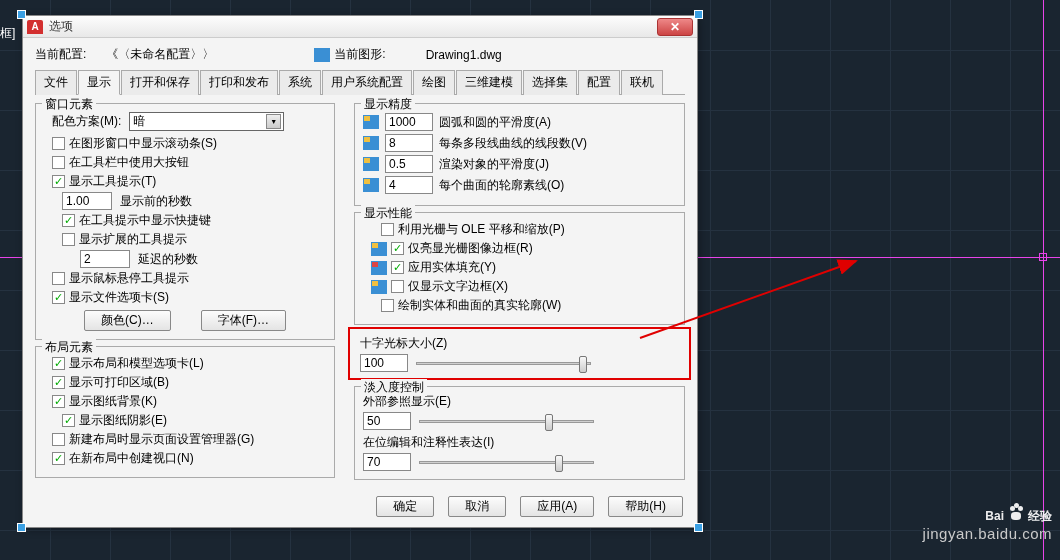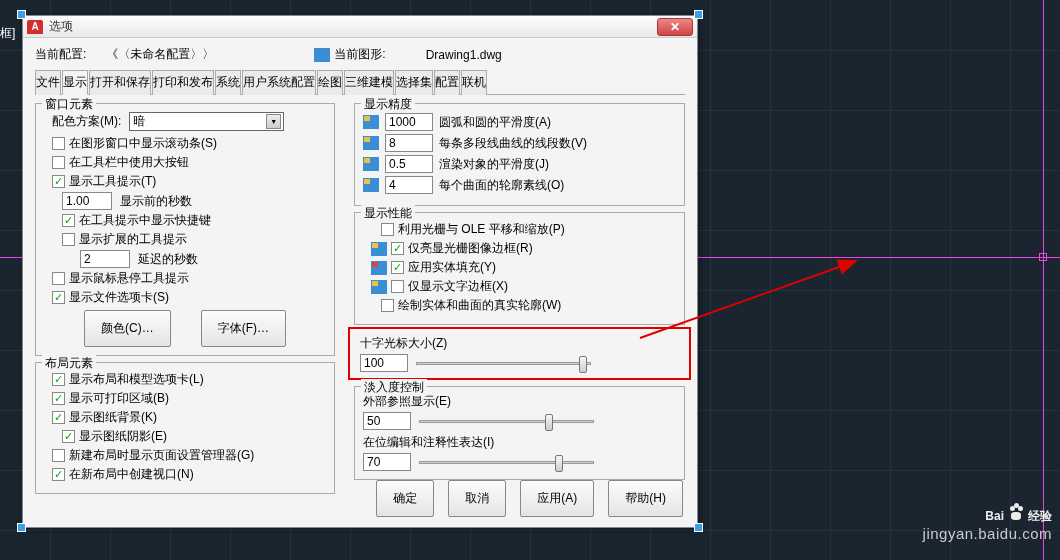--- a/index.html
+++ b/index.html
@@ -32,21 +32,21 @@
     .titlebar-text { flex: 1; color: #333; }
     .close-btn { width: 36px; height: 18px; background: linear-gradient(to bottom, #e88, #c44); border: 1px solid #a33; border-radius: 3px; color: #fff; display: flex; align-items: center; justify-content: center; cursor: pointer; font-weight: bold; }
     
     .dialog-body { padding: 8px 12px; }
     .config-row { display: flex; align-items: center; margin-bottom: 6px; }
     .config-name { margin-right: 100px; }
     .drawing-icon { width: 16px; height: 14px; background: #3a8fd4; display: inline-block; margin-right: 4px; vertical-align: middle; }
     
     
     .tabs { display: flex; border-bottom: 1px solid #aaa; margin-bottom: 8px; }
-    .tab { padding: 3px 0; border: 1px solid #aaa; border-bottom: none; background: #ebebeb; cursor: pointer; margin-right: 1px; position: relative; top: 1px; }
+    .tab { padding: 3px 8px; border: 1px solid #aaa; border-bottom: none; background: #ebebeb; cursor: pointer; margin-right: 1px; position: relative; top: 1px; }
     .tab.active { background: #f4f4f4; border-bottom: 1px solid #f4f4f4; }
     
     
     .content { display: flex; gap: 19px; }
     .col-left { width: 300px; }
     .col-right { flex: 1; }
     
     .fieldset { border: 1px solid #aaa; padding: 6px 8px 8px; margin-bottom: 6px; position: relative; }
     .fieldset-legend { position: absolute; top: -8px; left: 6px; background: #f4f4f4; padding: 0 3px; }
     
@@ -56,21 +56,21 @@
     .indent1 { padding-left: 18px; }
     .indent2 { padding-left: 36px; }
     
     .textfield { width: 50px; height: 18px; border: 1px solid #888; background: #fff; padding: 0 3px; }
     .textfield-wide { width: 48px; }
     
     .select-wrap { width: 155px; height: 19px; border: 1px solid #666; background: #fff; display: inline-flex; align-items: center; padding: 0 3px; cursor: pointer; position: relative; margin-left: 8px; }
     .select-arrow { position: absolute; right: 2px; top: 1px; width: 15px; height: 15px; background: linear-gradient(#eee,#ccc); border: 1px solid #888; display: flex; align-items: center; justify-content: center; }
     .select-arrow::after { content: "▼"; font-size: 7px; }
     
-    .btn { height: 37px; padding: 0 16px; border: 1px solid #888; background: linear-gradient(#fcfcfc,#e4e4e4); cursor: pointer; border-radius: 2px; }
+    .btn { height: 21px; padding: 0 16px; border: 1px solid #888; background: linear-gradient(#fcfcfc,#e4e4e4); cursor: pointer; border-radius: 2px; }
     .btn-row { display: flex; gap: 30px; justify-content: center; margin-top: 4px; }
     
     
     .precision-row { display: flex; align-items: center; margin: 3px 0; gap: 6px; }
     .cad-icon { width: 16px; height: 14px; background: #3a8fd4; flex-shrink: 0; position: relative; }
     .cad-icon::after { content: ""; position: absolute; left: 1px; top: 1px; width: 6px; height: 5px; background: #f0c040; }
     .cad-icon.red::after { background: #d44; }
     
     
     .highlight-box { border: 2px solid #e00000; padding: 4px 6px; margin: -4px -6px 6px; }

